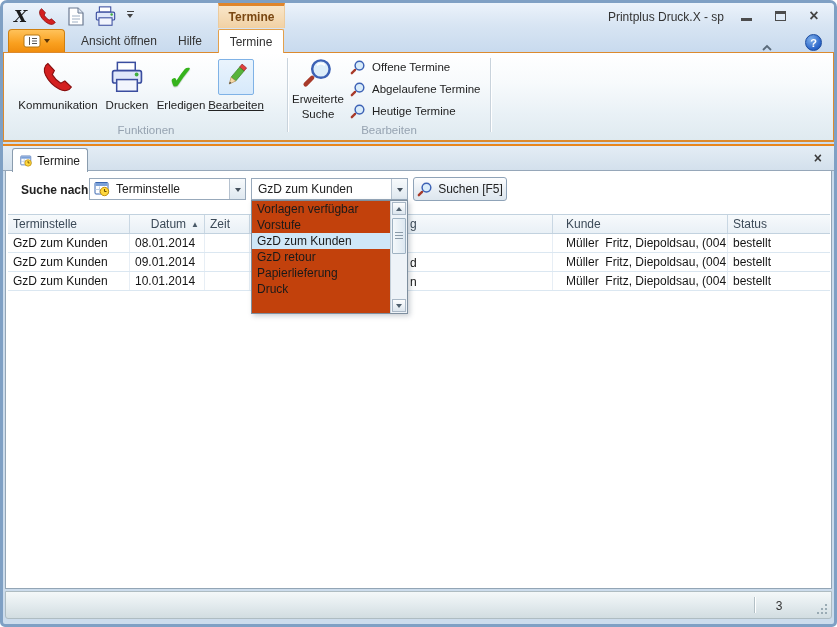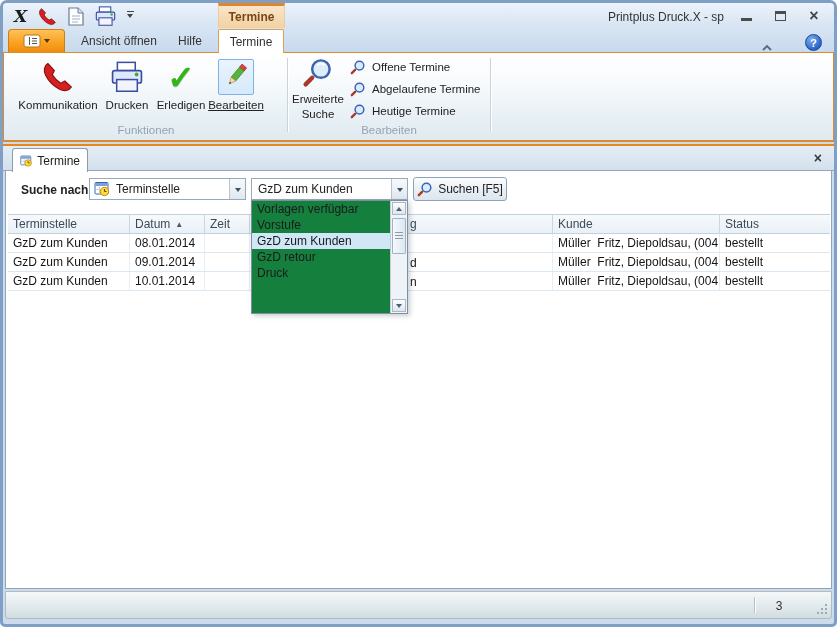--- a/index.html
+++ b/index.html
@@ -104,30 +104,30 @@
                 border-radius:3px; background:linear-gradient(#fcfdfe,#e9eff5 50%,#dde6ee);
                 display:flex; align-items:center; justify-content:center; gap:5px; font-size:12px; color:#222; }
 
   
   .table { position:absolute; left:2px; right:1px; top:43px; }
   .thead { display:flex; height:20px; background:linear-gradient(#f7fafc,#e9f0f6);
            border-top:1px solid #c2d2df; border-bottom:1px solid #c2d2df; font-size:12px; color:#3c4a58; }
   .th { display:flex; align-items:center; padding:0 5px; border-right:1px solid #c9d7e3; overflow:hidden; white-space:nowrap; }
   .trow { display:flex; height:19px; border-bottom:1px solid #dbe7f1; font-size:12px; color:#151515; background:#fff; }
   .td { display:flex; align-items:center; padding:0 5px; border-right:1px solid #e7eef5; overflow:hidden; white-space:pre; }
-  .c0 { width:122px; } .c1 { width:75px; } .c2 { width:45px; } .c3 { width:303px; } .c4 { width:167px; } .c5 { flex:1; border-right:none; }
-  .th.c1 { justify-content:flex-start; }
+  .c0 { width:122px; } .c1 { width:75px; } .c2 { width:45px; } .c3 { width:303px; } .c4 { width:167px;margin-left:8px; } .c5 { flex:1; border-right:none; }
+  .th.c1 { justify-content:flex-end; }
   .sort-arrow { font-size:8px; color:#4a5a68; margin-left:5px; }
   .fragment { position:absolute; font-size:12px; color:#151515; z-index:2; }
   .frag-g { left:404px; top:46px; color:#3c4a58; }
   .frag-d { left:404px; top:85px; }
   .frag-n { left:404px; top:104px; }
 
   
-  .popup { position:absolute; left:245px; top:29px; width:157px; height:114px; background:#15803d;
+  .popup { position:absolute; left:245px; top:29px; width:157px; height:114px; background:#c2410c;
            border:1px solid #7e8f9f; z-index:5; display:flex; box-shadow:2px 2px 5px rgba(40,60,80,.25);justify-content:space-between; }
   .pi-list { flex:1; }
   .pi { height:16px; line-height:16px; font-size:12px; color:#1a1a1a; padding-left:5px; white-space:nowrap; overflow:hidden; }
   .pi.selected { background:#cfe7f7; }
   .pscroll { width:17px; background:#eef3f8; border-left:1px solid #c4cfd9; display:flex; flex-direction:column; align-items:center; padding:1px 0; }
   .sarr { width:14px; height:13px; background:linear-gradient(#fdfefe,#dde6ee); border:1px solid #aab8c6;
           display:flex; align-items:center; justify-content:center; }
   .sarr .up { width:0; height:0; border:3.5px solid transparent; border-bottom:4.5px solid #50606e; margin-bottom:2px; }
   .sarr .dn { width:0; height:0; border:3.5px solid transparent; border-top:4.5px solid #50606e; margin-top:3px; }
   .sarr.down { margin-top:auto; }
@@ -403,20 +403,21 @@
     <span class="fragment frag-g">g</span>
     <span class="fragment frag-d">d</span>
     <span class="fragment frag-n">n</span>
 
     <div class="popup">
       <div class="pi-list">
         <div class="pi">Vorlagen verfügbar</div>
         <div class="pi">Vorstufe</div>
         <div class="pi selected">GzD zum Kunden</div>
         <div class="pi">GzD retour</div>
+        <div class="pi">Papierlieferung</div>
         <div class="pi">Druck</div>
       </div>
       <div class="pscroll">
         <span class="sarr">
             <span class="up"></span>
           </span>
         <span class="sthumb">
             <span class="sgrip"></span>
           </span>
         <span class="sarr down">

